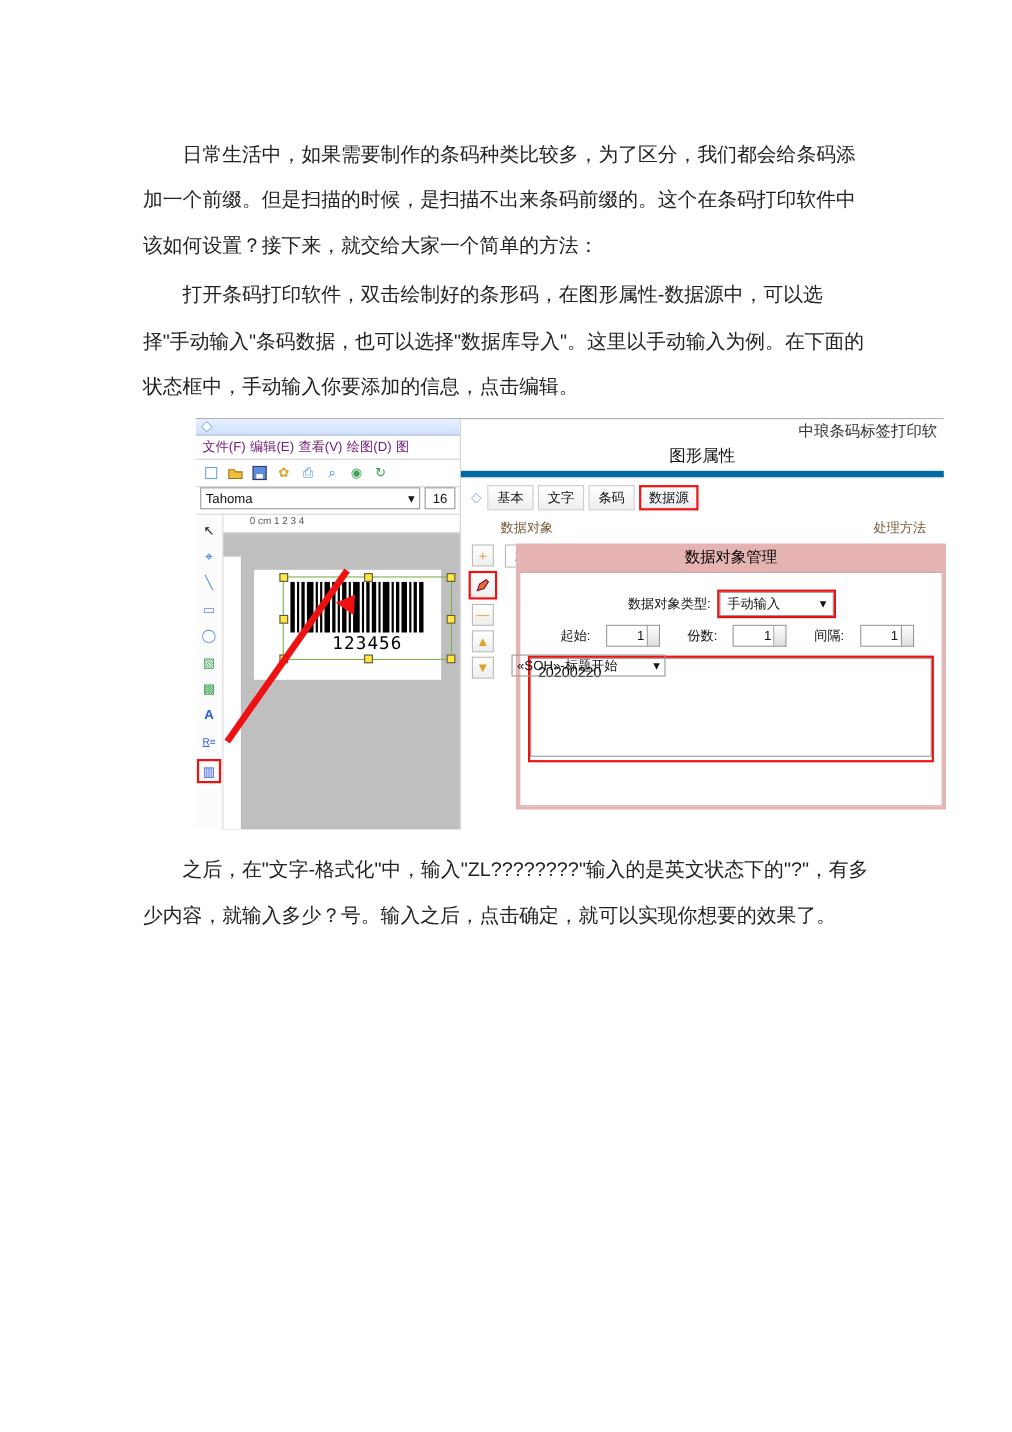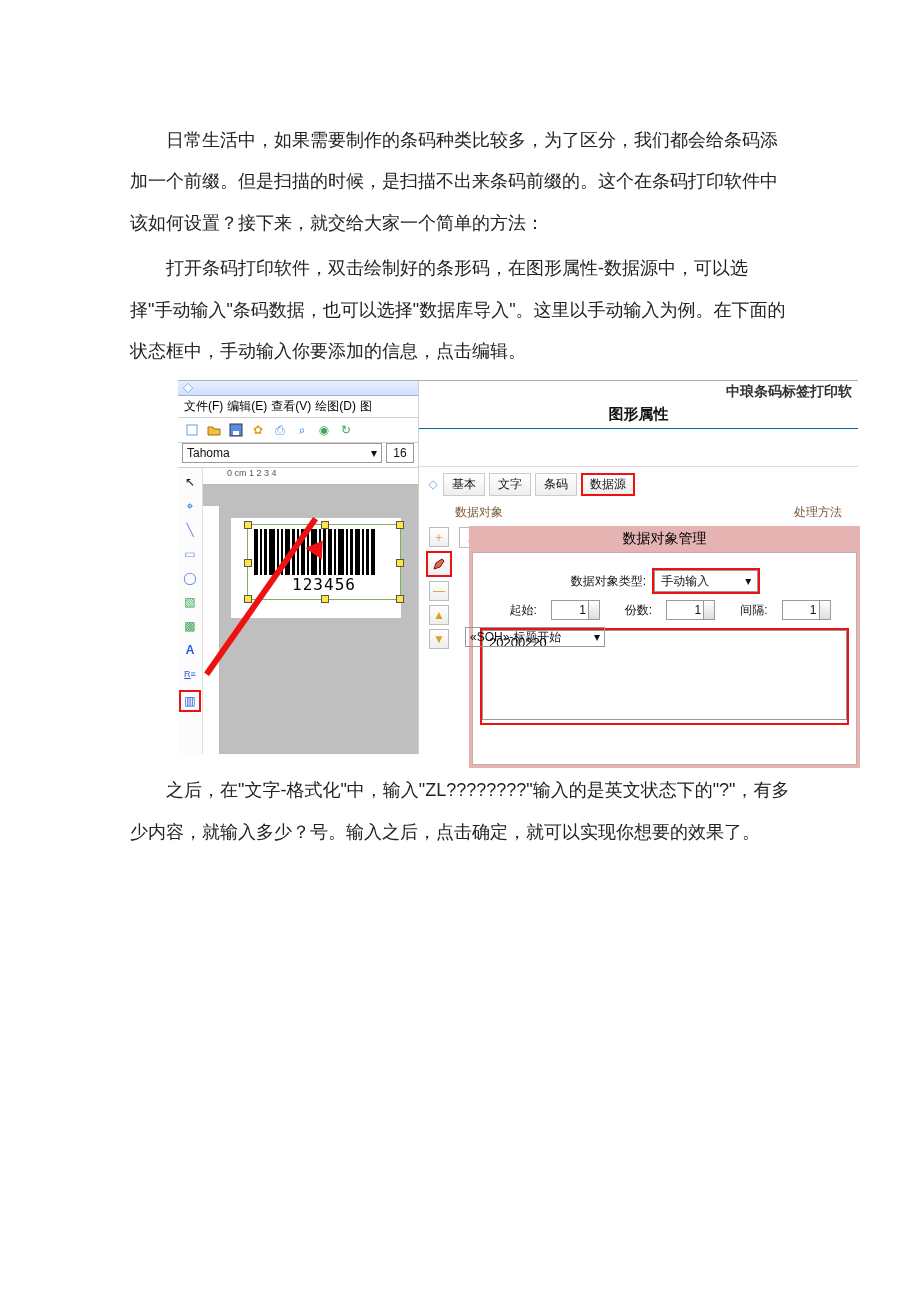--- a/index.html
+++ b/index.html
@@ -49,21 +49,21 @@
     display:inline-block;
     border:1px solid #2a7de1;
     transform:rotate(45deg) scale(.6);
     background:#fff;
   }
   .menubar {
     display:flex; gap:4px;
     padding: 2px 6px;
     border-bottom:1px solid #d0d0d0;
     white-space:nowrap; overflow:hidden;
-    font-size:12px; color:#000000;
+    font-size:12px; color:#701a75;
   }
   .menubar span { cursor:default; }
   .toolbar-row {
     display:flex; gap:6px;
     padding: 4px 6px;
     border-bottom:1px solid #d0d0d0;
     align-items:center;
   }
   .ico { width:16px; height:16px; display:inline-flex; align-items:center; justify-content:center; font-size:12px; }
   .font-row {
@@ -75,21 +75,21 @@
   .work-area { display:flex; height:286px; }
   .tool-col { width:24px; background:#fcfcfc; border-right:1px solid #ddd; display:flex; flex-direction:column; align-items:center; gap:8px; padding-top:6px;}
   .tool-col .redbox { border:2px solid #e11; padding:1px; }
   .canvas-area { flex:1; background:#bfbfbf; position:relative; }
   .tab-strip { background:#fff; height:22px; border-bottom:1px solid #ccc; display:flex; align-items:center; padding-left:4px;}
   .tab { background:#fff; border:1px solid #bbb; border-bottom:none; padding:1px 8px; font-size:12px;}
   .tab .sq { width:8px;height:8px;border:1px solid #999;display:inline-block;margin-right:4px;}
   .rulerH { background:#fff; height:16px; border-bottom:1px solid #bbb; font-size:9px; color:#555; padding-left:24px; white-space:nowrap; overflow:hidden;}
   .rulerV { position:absolute; left:0; top:38px; bottom:0; width:16px; background:#fff; border-right:1px solid #bbb; font-size:9px; writing-mode:vertical-rl;}
   .page-white { position:absolute; left:28px; top:50px; width:170px; height:100px; background:#fff;}
-  .barcode-box { position:absolute; left:16px; top:6px; width:152px; height:74px; border:1px solid #7fb24a;}
+  .barcode-box { position:absolute; left:26px; top:6px; width:152px; height:74px; border:1px solid #7fb24a;}
   .barcode-box .h { position:absolute; width:6px; height:6px; background:#ffe640; border:1px solid #555;}
   .barcode-box .h.tl{left:-4px;top:-4px} .barcode-box .h.tr{right:-4px;top:-4px}
   .barcode-box .h.bl{left:-4px;bottom:-4px} .barcode-box .h.br{right:-4px;bottom:-4px}
   .barcode-box .h.tm{left:50%;top:-4px;margin-left:-3px}
   .barcode-box .h.bm{left:50%;bottom:-4px;margin-left:-3px}
   .barcode-box .h.ml{left:-4px;top:50%;margin-top:-3px}
   .barcode-box .h.mr{right:-4px;top:50%;margin-top:-3px}
   .bars { display:flex; gap:2px; height:46px; margin:4px 6px 0 6px;}
   .bars div { background:#000;}
   .bc-label { text-align:center; font-family:monospace; font-size:16px; letter-spacing:1px; color:#000;}
@@ -102,22 +102,22 @@
     transform: rotate(-55deg); transform-origin: left bottom;
   }
   .arrow-line::after{
     content:""; position:absolute; right:38px; top:-6px;
     border:10px solid transparent; border-bottom:16px solid #e11;
     transform: rotate(35deg);
   }
 
   .right-panel { flex:1; display:flex; flex-direction:column; }
   .right-title { text-align:center; font-size:15px; padding:4px 0;}
-  .rp-top { border-bottom:1px solid #0369a1;font-weight:bold;}
-  .rp-tabs { display:flex; gap:4px; padding:6px 8px 2px 8px; align-items:center; border-top:1px solid #ddd;margin-top:37px;}
+  .rp-top { border-bottom:6px solid #0369a1;}
+  .rp-tabs { display:flex; gap:4px; padding:6px 8px 2px 8px; align-items:center; border-top:1px solid #ddd;}
   .rp-tab { border:1px solid #ccc; background:linear-gradient(#fff,#eee); padding:2px 8px; font-size:12px;}
   .rp-tab.active { border:2px solid #e11; padding:1px 7px;}
   .rp-body { padding:6px 10px; position:relative;}
   .rp-row { display:flex; align-items:flex-start; gap:10px; margin-top:6px; font-size:12px;}
   .mini-btn-col { width:20px; display:flex; flex-direction:column; gap:4px; align-items:center;}
   .mini-btn { width:18px; height:18px; border:1px solid #bbb; background:linear-gradient(#fff,#eee); display:flex;align-items:center;justify-content:center;}
   .mini-btn.red { border:2px solid #e11; width:22px; height:22px;}
   .data-val-box { border:1px solid #bbb; padding:2px 8px; min-width:100px; font-size:13px;}
   .modal {
     position:absolute; left:50px; top:28px; right:-2px;

